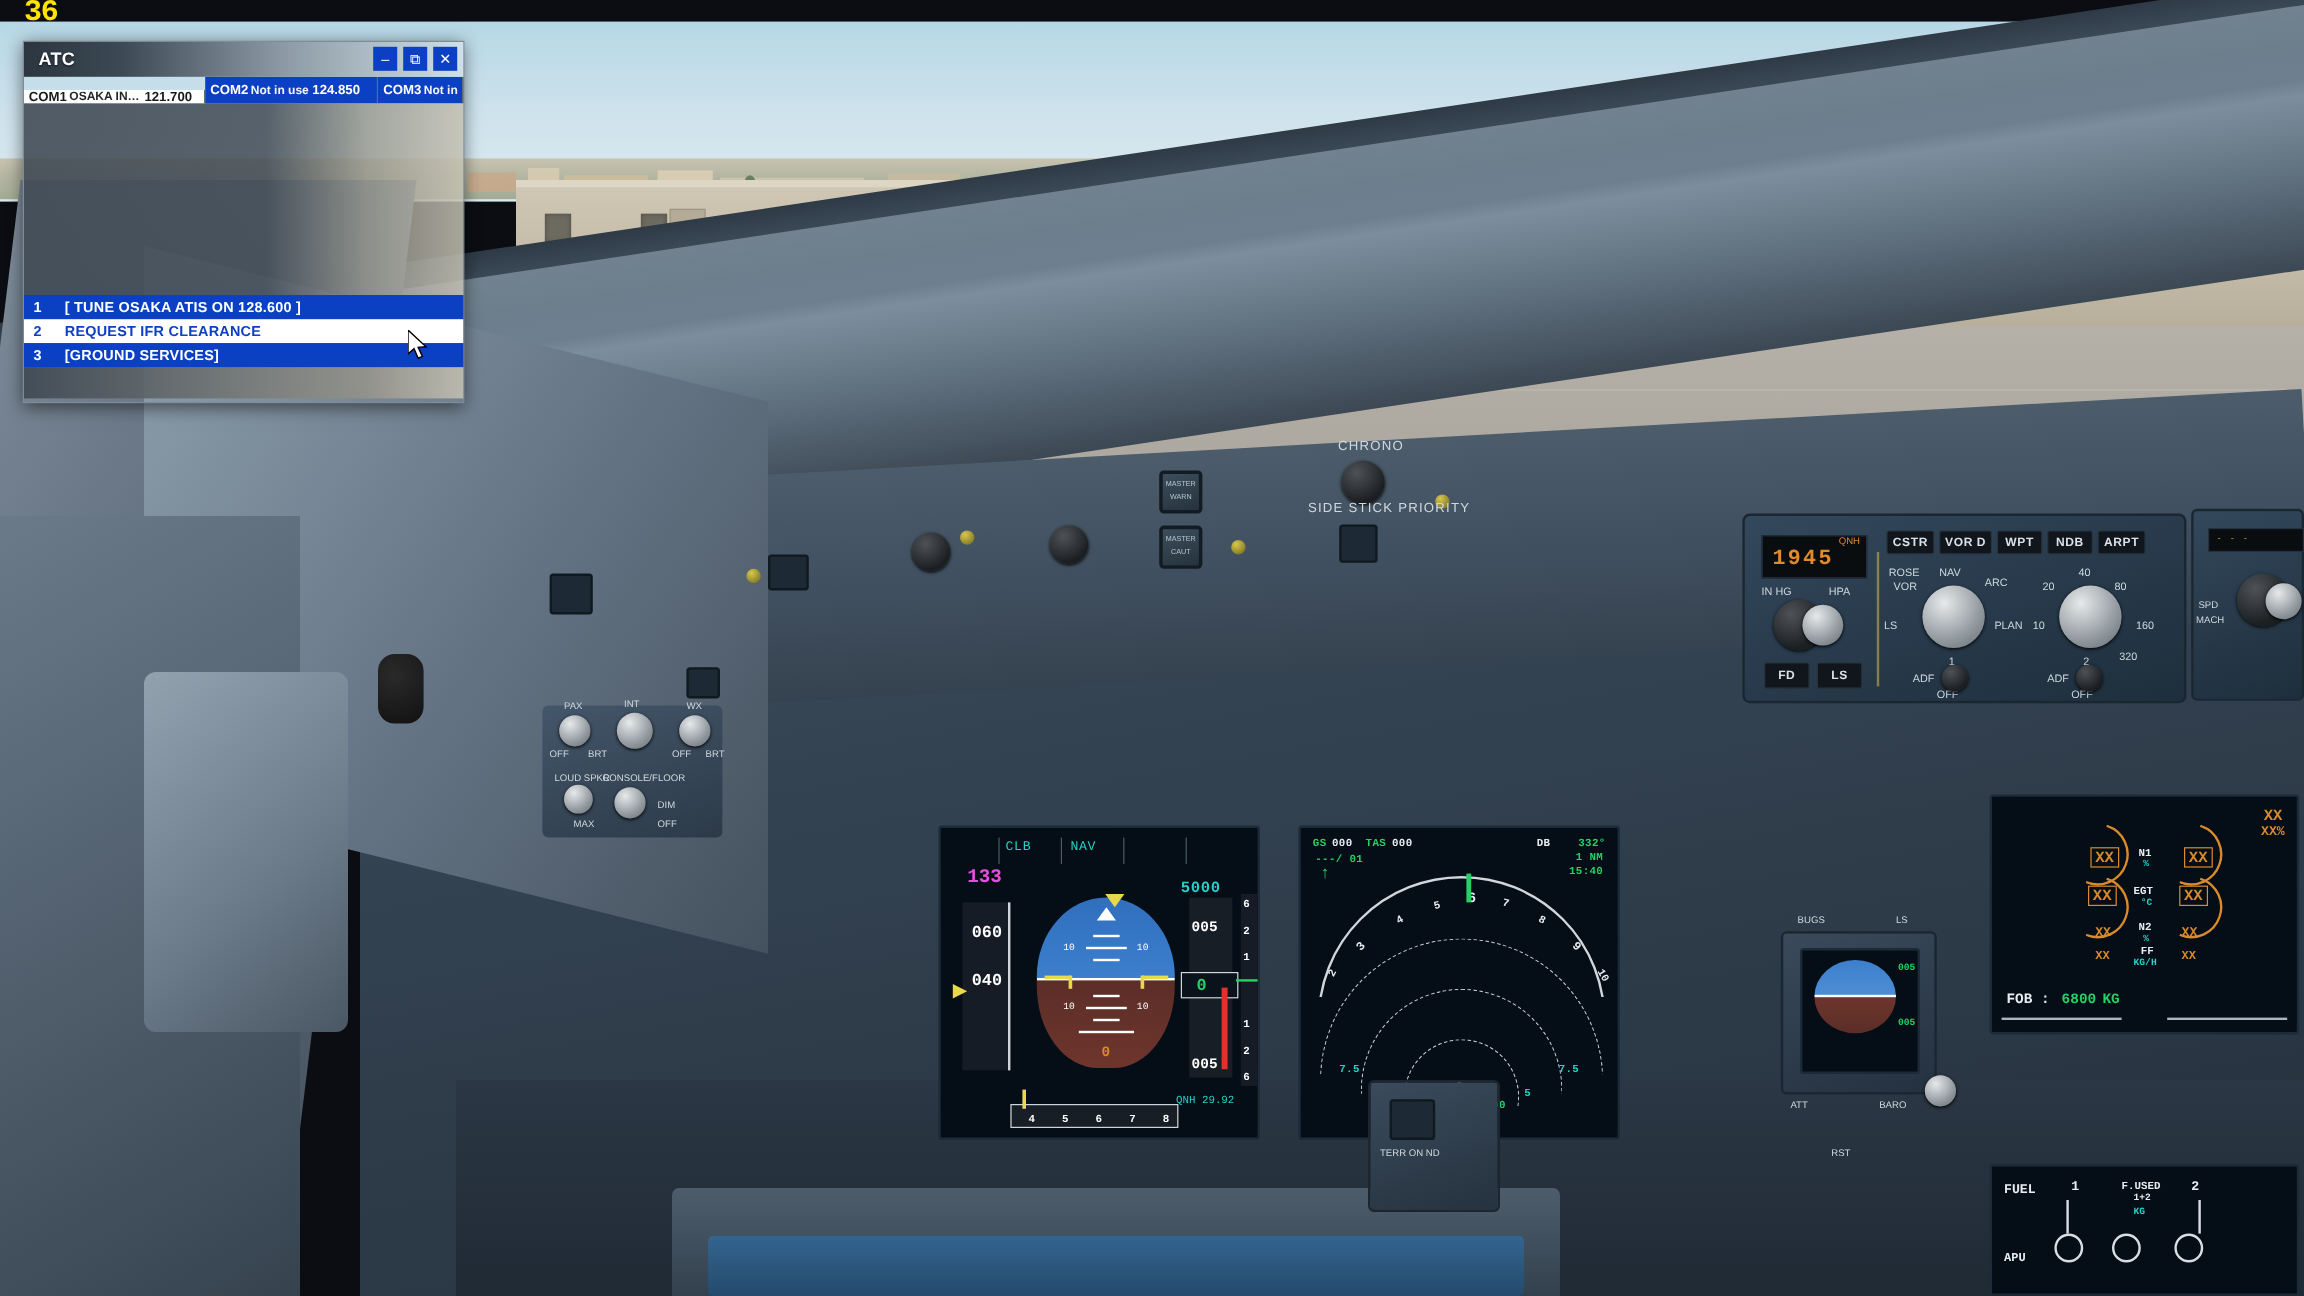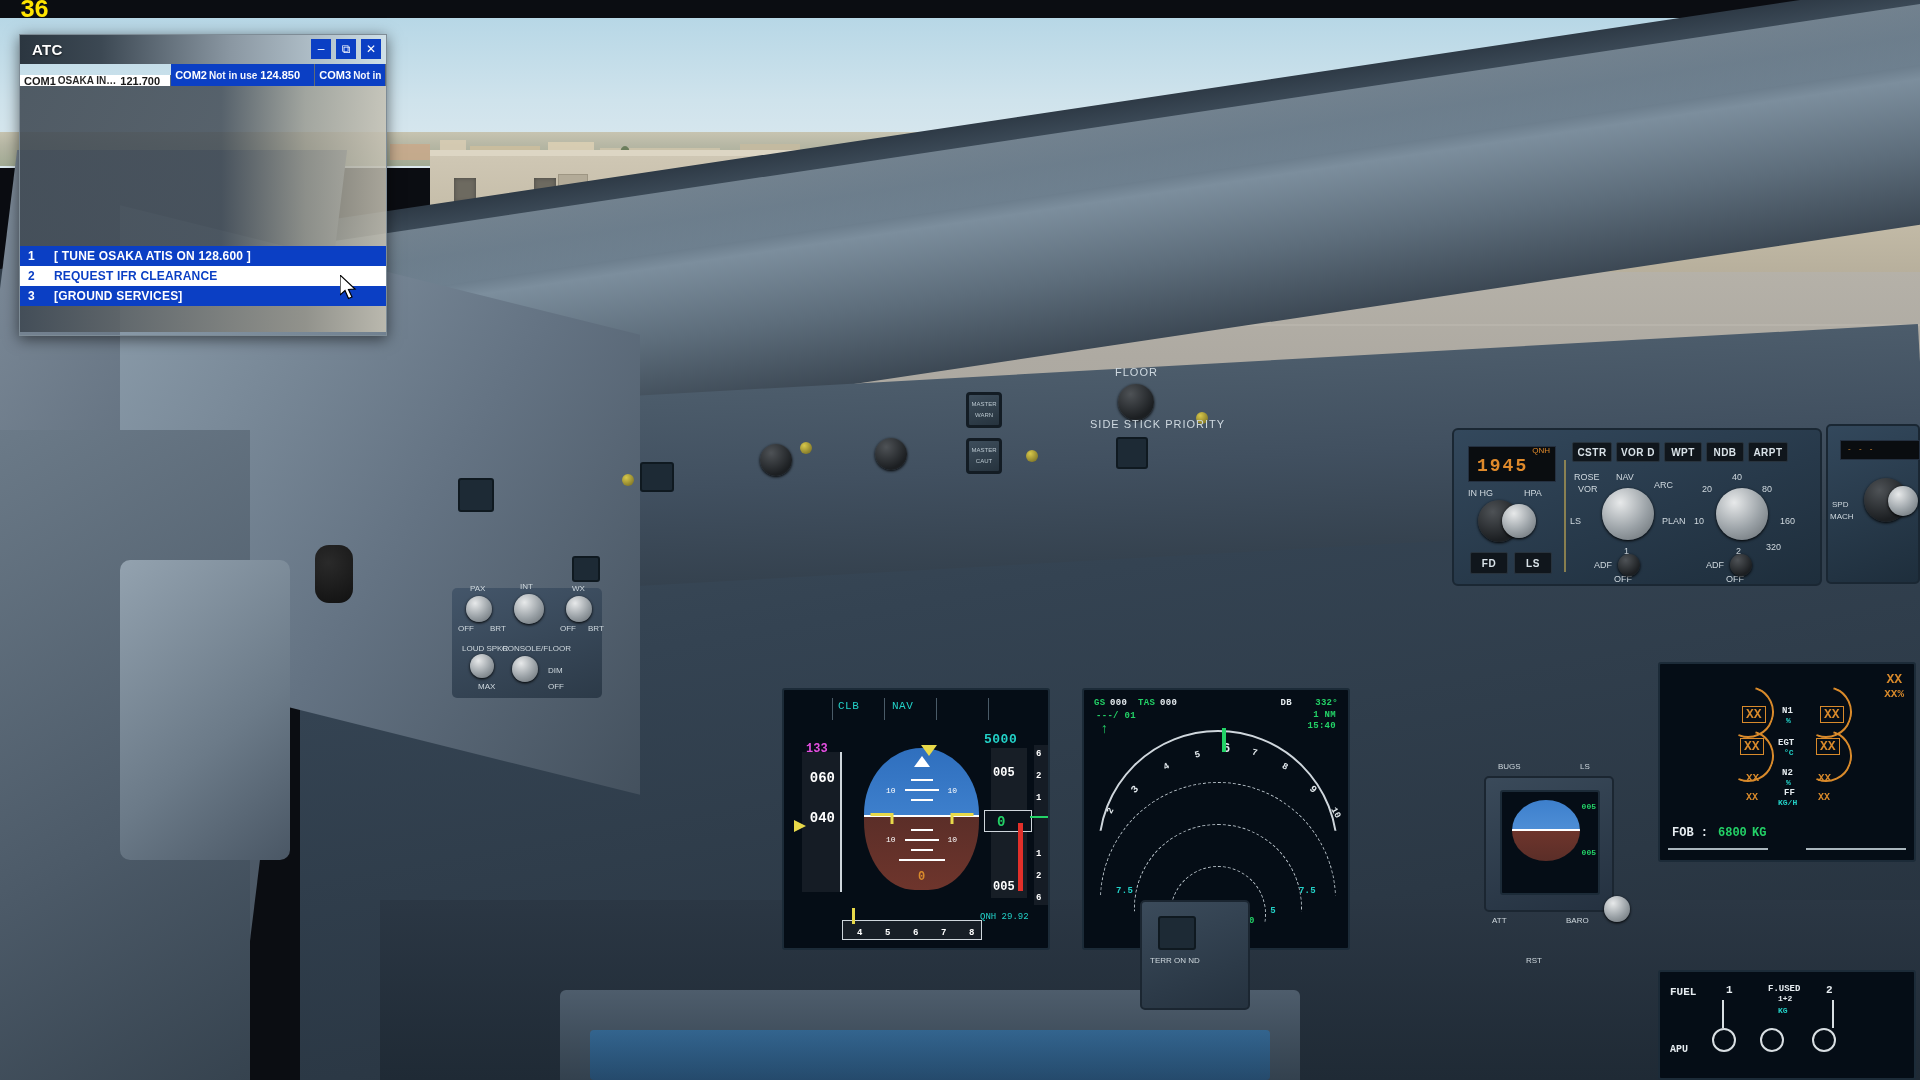--- a/index.html
+++ b/index.html
@@ -147,21 +147,21 @@
   
   .fmaRow { position:absolute; top:6px; left:0; width:100%; height:24px; }
   .fma { position:absolute; color:#23d2c8; font-size:11px; letter-spacing:.5px;text-align:center; }
   .fmaSep { position:absolute; top:2px; width:1px; height:22px; background:#4a5b68; }
 
   .spdTape {
     position:absolute; left:18px; top:62px; width:40px; height:140px;
     background:rgba(25,32,40,.85); border-right:2px solid #cfd6dc;
   }
   .spdNum { position:absolute; right:5px; color:#fff; font-size:14px; font-weight:bold; }
-  .spdMag { position:absolute; left:22px; top:52px; color:#e44fe0; font-size:12px; font-weight:bold; }
+  .spdMag { position:absolute; left:22px; top:32px; color:#e44fe0; font-size:16px; font-weight:bold; }
   .spdBug { position:absolute; left:10px; top:130px; width:0;height:0;
             border-top:6px solid transparent; border-bottom:6px solid transparent;
             border-left:12px solid #e8d94a; }
 
   .adi {
     position:absolute; left:80px; top:58px; width:115px; height:142px;
     border-radius:52% 52% 46% 46%/ 48% 48% 50% 50%;
     overflow:hidden;
     background:linear-gradient(to bottom,#2f6fbe 0%, #3d7fcc 47%, #5b2e28 47.4%, #6e352c 100%);
   }
@@ -408,21 +408,21 @@
     </div>
     <div class="masterBtn" style="left:966px;top:438px;">
       <div>MASTER</div>
       <div>CAUT</div>
     </div>
     <div class="screw" style="left:1026px;top:450px;"></div>
     <div class="screw" style="left:1196px;top:412px;"></div>
     <div class="screw" style="left:800px;top:442px;"></div>
     <div class="screw" style="left:622px;top:474px;"></div>
 
-    <div class="gsLbl" style="left:1115px;top:366px;">FLOOR</div>
+    <div class="gsLbl" style="left:1115px;top:366px;">CHRONO</div>
     <div class="knobDark" style="left:1118px;top:384px;width:36px;height:36px;"></div>
     <div class="gsLbl" style="left:1090px;top:418px;">SIDE STICK PRIORITY</div>
     <div class="gsBtn" style="left:1116px;top:437px;width:32px;height:32px;"></div>
 
     <div class="knobDark" style="left:760px;top:444px;width:32px;height:32px;"></div>
     <div class="knobDark" style="left:875px;top:438px;width:32px;height:32px;"></div>
     <div class="gsBtn" style="left:640px;top:462px;width:34px;height:30px;"></div>
     <div class="gsBtn" style="left:458px;top:478px;width:36px;height:34px;"></div>
     <div class="gsBtn" style="left:572px;top:556px;width:28px;height:26px;"></div>
 

